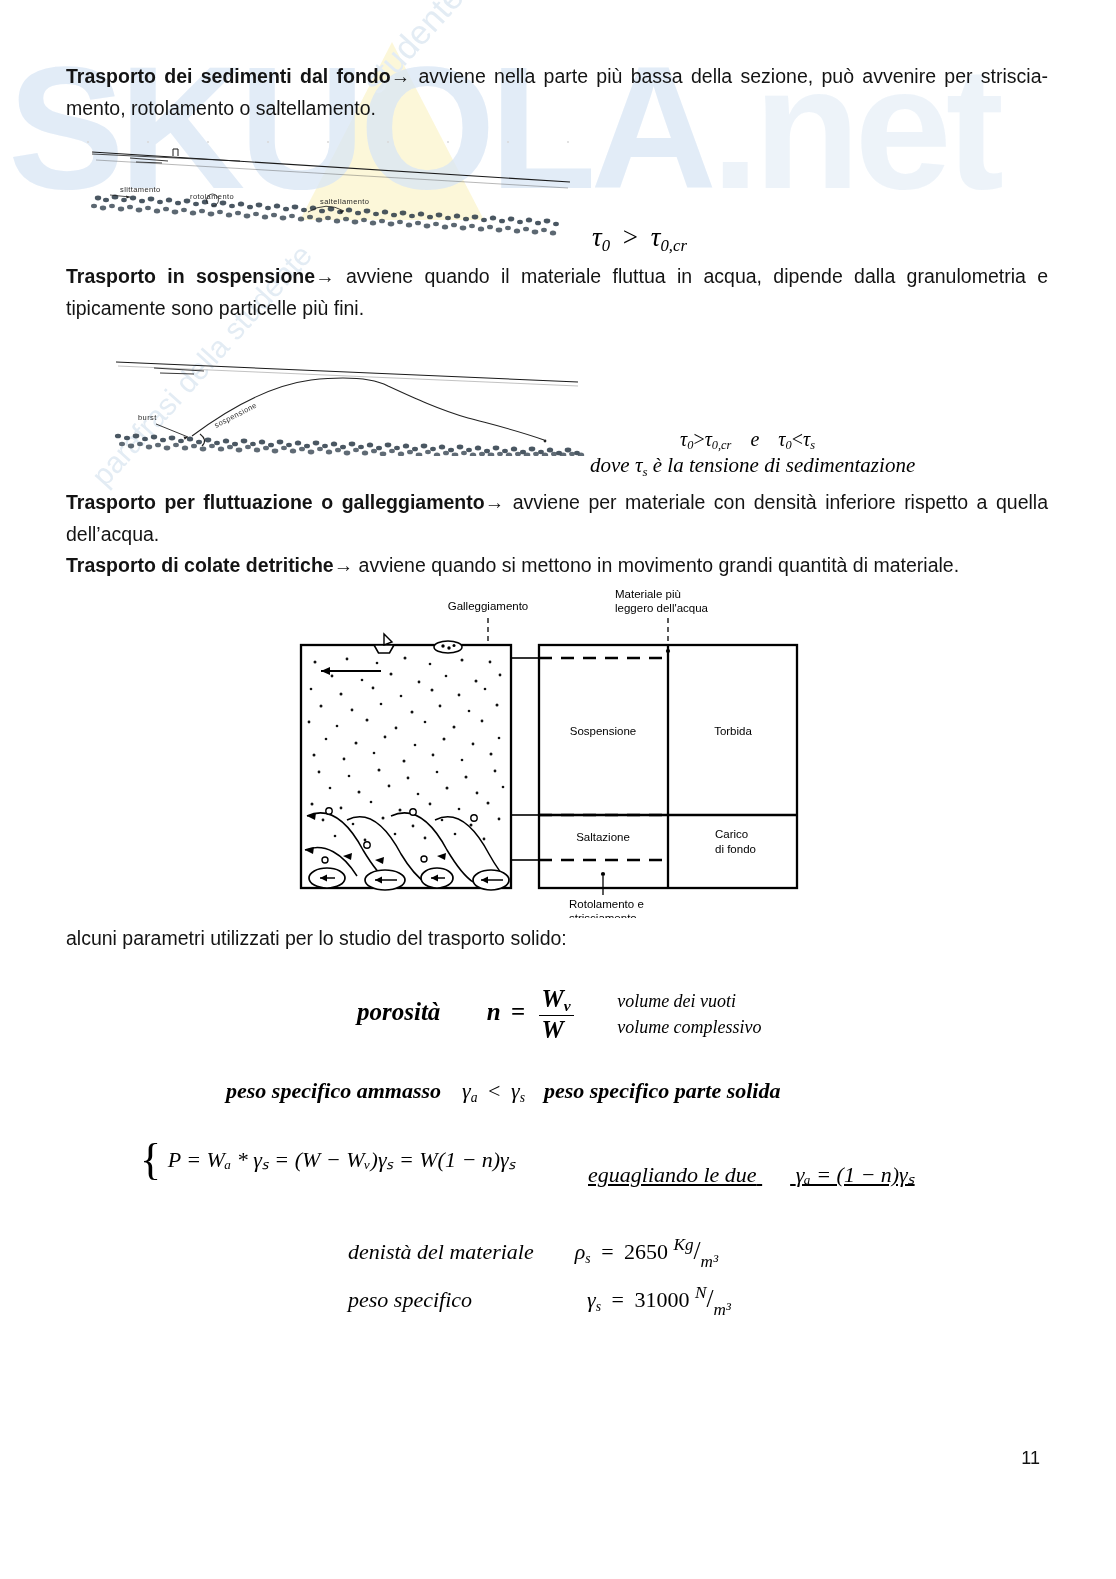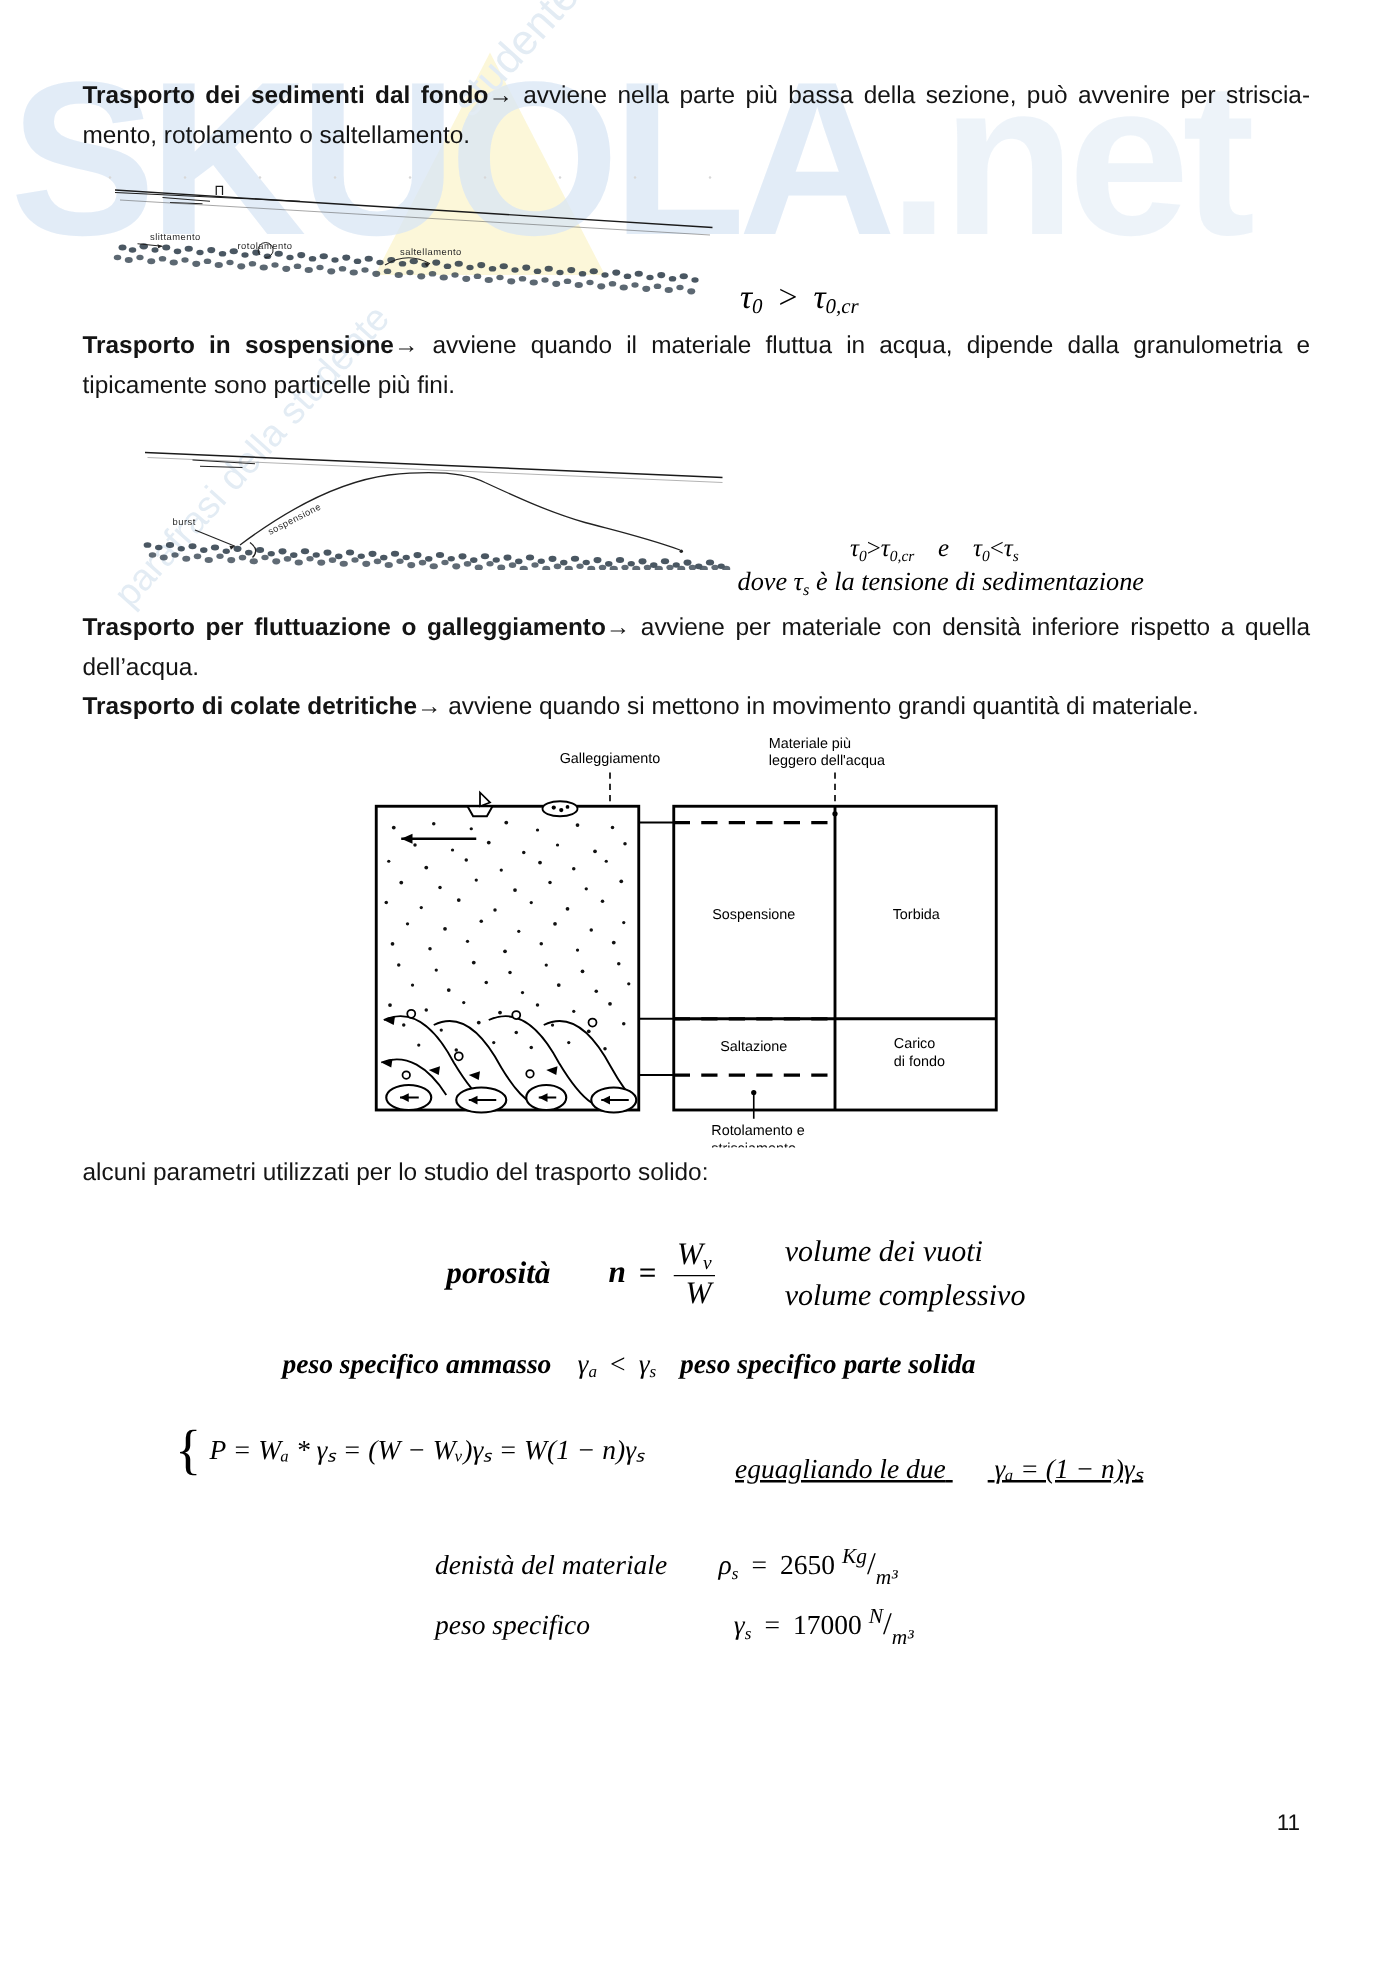--- a/index.html
+++ b/index.html
@@ -100,23 +100,24 @@
     font-style: italic;
     color: #000;
     white-space: nowrap;
   }
   .math .up { font-style: normal; }
   sub { font-size: .62em; vertical-align: -.28em; font-style: italic;}
 
   .frac {
     display: inline-block;
     vertical-align: middle;
-    text-align: right;
+    text-align: left;
     line-height: 1.12;
     margin: 0 3px;
+    font-weight: bold;
   }
   .frac .num { display: block; padding: 0 3px; }
   .frac .den { display: block; border-top: 1.6px solid #000; padding: 0 3px; }
 
   .stack {
     display: inline-block;
     vertical-align: middle;
     text-align: left;
     line-height: 1.45;
   }
@@ -684,21 +685,21 @@
     <div class="math" style="left:343px; top:985px; font-size:25px;">
       <b style="font-style:italic;margin-left:14px;"><span>porosità</span></b>
       <span style="display:inline-block; width:34px;"></span>
       <b style="font-style:italic;"><span>n</span></b>
       <span class="up" style="padding:0 4px;"><b>=</b></span>
       <span class="frac">
         <span class="num"><span>W</span><sub>v</sub></span>
         <span class="den">W</span>
       </span>
       <span style="display:inline-block; width:28px;"></span>
-      <span class="stack" style="font-size:24px;margin-left:12px;">
+      <span class="stack" style="font-size:18px;">
         <span>volume dei vuoti</span>
         <span>volume complessivo</span>
       </span>
     </div>
 
     <div class="math" style="left:226px; top:1078px; font-size:22px; font-weight:bold;">
       <span>peso specifico ammasso</span>
       <span style="display:inline-block; width:10px;"></span>
       <span style="font-weight:normal;"><span>γ</span><sub>a</sub></span>
       <span class="up" style="padding:0 5px; font-weight:normal;">&lt;</span>
@@ -729,21 +730,21 @@
       <span class="slashfrac">
         <span class="sn">Kg</span><span class="sl">/</span><span class="sd">m³</span>
       </span>
     </div>
 
     <div class="math" style="left:348px; top:1283px; font-size:22px;">
       <span>peso specifico</span>
       <span style="display:inline-block; width:104px;"></span>
       <span>γ</span><sub>s</sub>
       <span class="up" style="padding:0 5px;">=</span>
-      <span class="up">17000</span>
+      <span class="up">31000</span>
       <span class="slashfrac">
         <span class="sn">N</span><span class="sl">/</span><span class="sd">m³</span>
       </span>
     </div>
 
   </div>
 
   <div class="pageno">11</div>
 
 </div>

